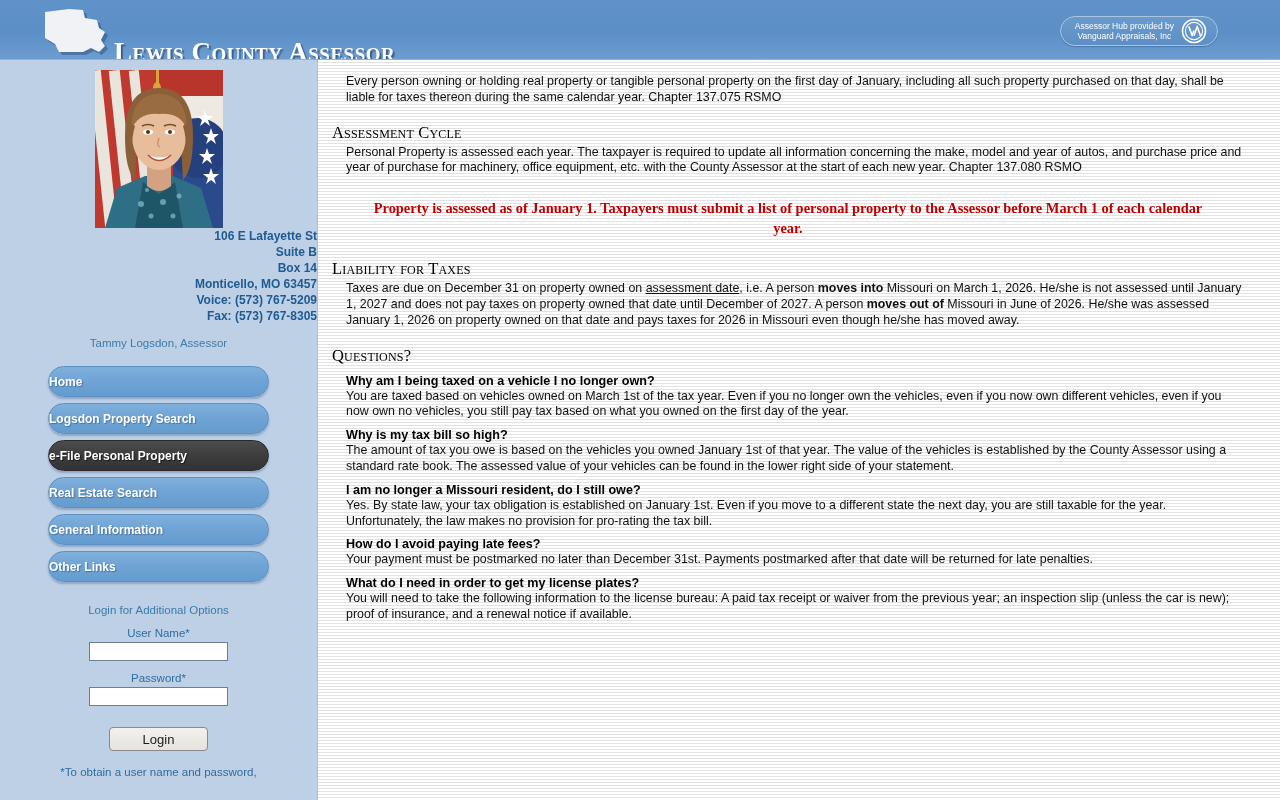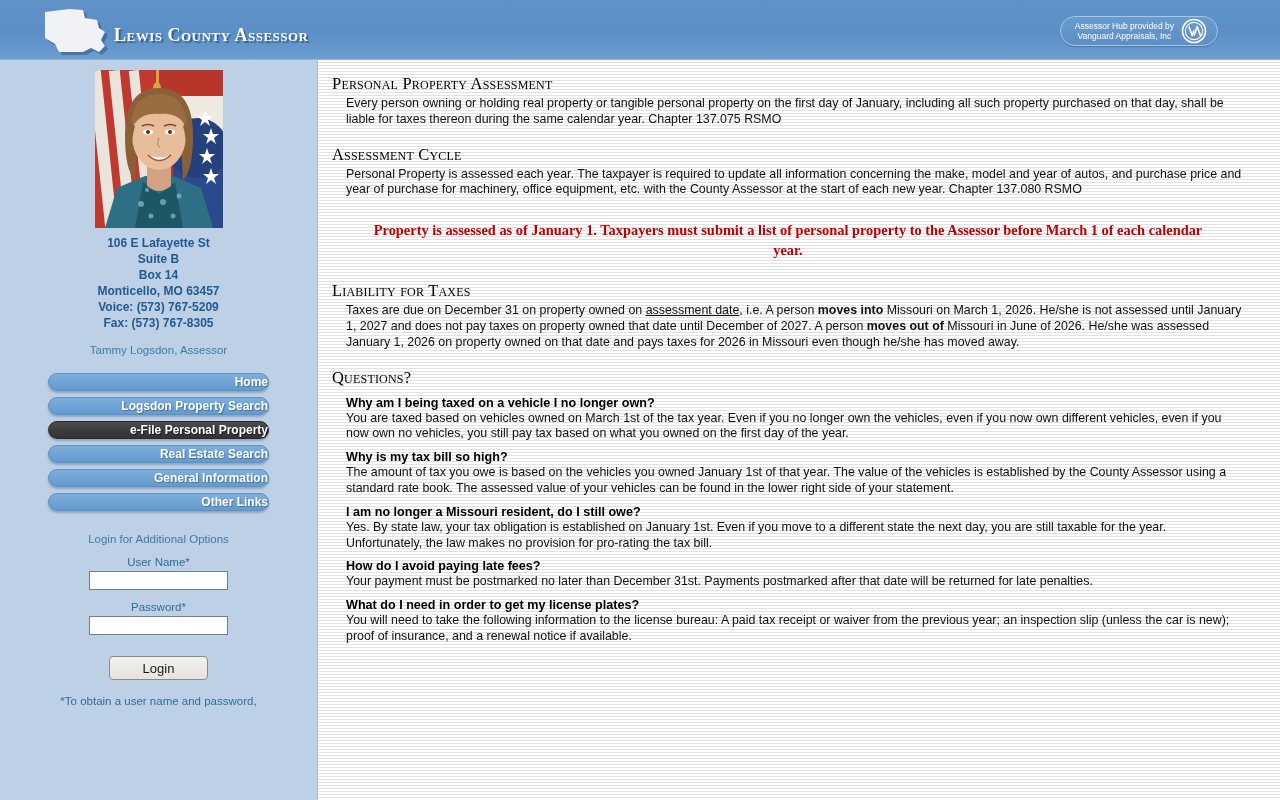--- a/index.html
+++ b/index.html
@@ -26,22 +26,22 @@
   #mo-logo {
     position: absolute;
     left: 36px;
     top: 5px;
     width: 78px;
     height: 50px;
   }
   #site-title {
     position: absolute;
     left: 114px;
-    top: 25px;
-    font-size: 18px;
+    top: 37px;
+    font-size: 27px;
     font-weight: bold;
     font-variant: small-caps;
     letter-spacing: 0.5px;
     color: #ffffff;
     text-shadow: 2px 2px 1px rgba(20,50,90,0.55);
     white-space: nowrap;
     font-family: "Liberation Serif", serif;
   }
   #vendor-badge {
     position: absolute;
@@ -89,44 +89,43 @@
   }
   #portrait {
     width: 128px;
     height: 158px;
     margin: 10px auto 0 auto;
     position: relative;
     overflow: hidden;
     display: block;
   }
   .addr {
-    margin-top: 7px;
-    text-align: center;
+    text-align: right;
     font-size: 12px;
     font-weight: bold;
     color: #1f5a91;
     line-height: 16px;
   }
   #assessor-name {
     margin-top: 13px;
     text-align: center;
     font-size: 11.5px;
     color: #3d7ba8;
   }
   #nav {
     margin-top: 17px;
     padding: 0 48px;
   }
   .navbtn {
-    height: 18px;
+    height: 31px;
     margin-bottom: 6px;
     border-radius: 16px;
     display: flex;
     align-items: center;
-    justify-content: flex-end;
+    justify-content: flex-start;
     font-size: 12px;
     font-weight: bold;
     color: #ffffff;
     cursor: pointer;
     background: linear-gradient(to bottom, #7fb0dd 0%, #6fa3d4 50%, #649ccf 100%);
     border: 1px solid #5d90c4;
     box-shadow: 0 2px 2px rgba(60,90,125,0.35);
     text-shadow: 1px 1px 1px rgba(40,70,110,0.5);
     box-sizing: border-box;
   }
@@ -368,21 +367,20 @@
     <div class="fieldlabel">Password*</div>
     <input class="loginfield" type="password" value="" style="">
 
     <button id="login-button">Login</button>
 
     <div id="login-note">*To obtain a user name and password,</div>
   </div>
 
   <div id="content">
 
-    <h2 class="sec">Personal Property Assessment</h2>
     <p class="body">Every person owning or holding real property or tangible personal property on the first day of January, including all such property purchased on that day, shall be liable for taxes thereon during the same calendar year. Chapter 137.075 RSMO</p>
 
     <h2 class="sec gap">Assessment Cycle</h2>
     <p class="body">Personal Property is assessed each year. The taxpayer is required to update all information concerning the make, model and year of autos, and purchase price and year of purchase for machinery, office equipment, etc. with the County Assessor at the start of each new year. Chapter 137.080 RSMO</p>
 
     <div id="notice">Property is assessed as of January 1.  Taxpayers must submit a list of personal property to the Assessor before March 1 of each calendar year.</div>
 
     <h2 class="sec gap">Liability for Taxes</h2>
     <p class="body"><span>Taxes are due on December 31 on property owned on </span><span class="u">assessment date</span><span>, i.e. A person </span><span class="b">moves into</span><span> Missouri on March 1, 2026. He/she is not assessed until January 1, 2027 and does not pay taxes on property owned that date until December of 2027. A person </span><span class="b">moves out of</span><span> Missouri in June of 2026. He/she was assessed January 1, 2026 on property owned on that date and pays taxes for 2026 in Missouri even though he/she has moved away.</span></p>
 

